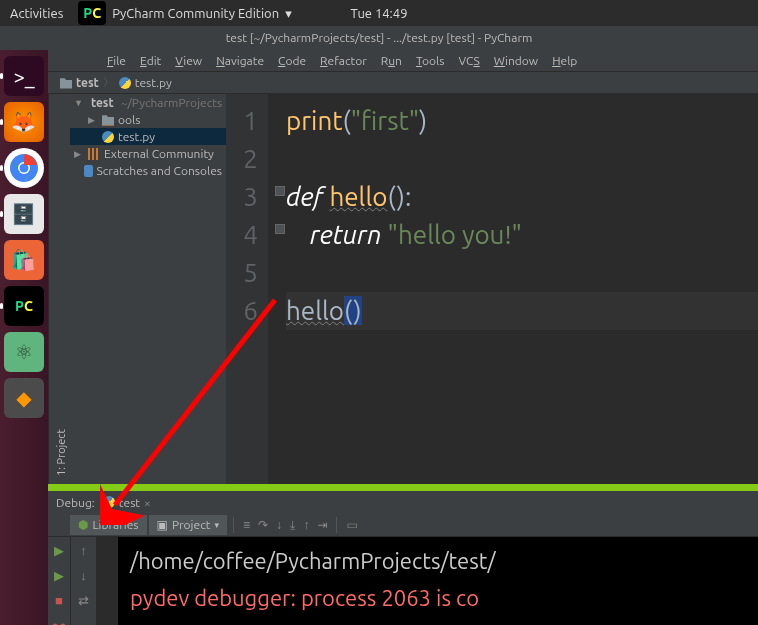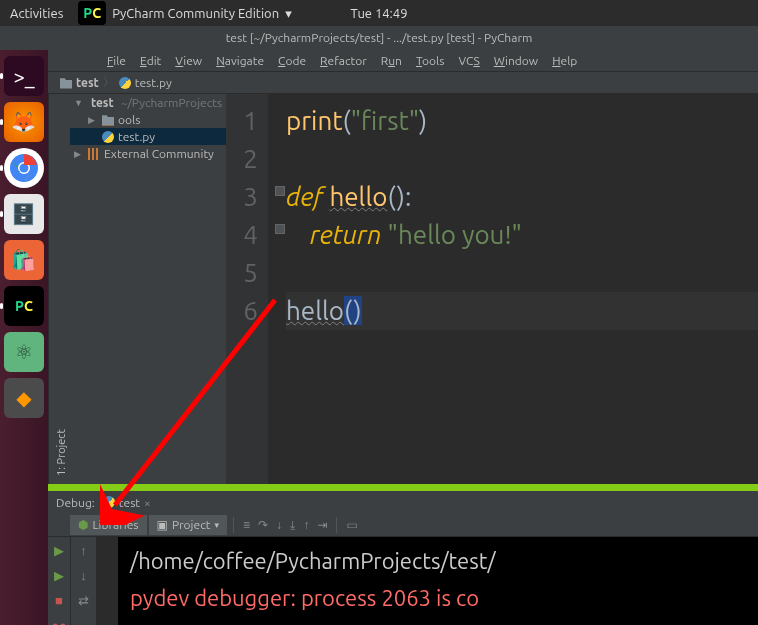--- a/index.html
+++ b/index.html
@@ -31,21 +31,21 @@
 
 .project-tree { width: 156px; background: #3c3f41; font-size: 12px; overflow: hidden; }
 .project-tree .node { padding: 2px 4px; display: flex; align-items: center; gap: 4px; white-space: nowrap; }
 .project-tree .node.selected { background: #0d293e; }
 .project-tree .arrow { width: 10px; color: #888; font-size: 9px; }
 
 .editor { flex: 1; background: #2b2b2b; display: flex; flex-direction: column; }
 .editor-tab { background: #515658; padding: 3px 8px; font-size: 12px; display: flex; align-items: center; gap: 4px; border-top: 2px solid #4a88c7; }
 .gutter { width: 42px; background: #313335; color: #606366; font-family: "DejaVu Sans Mono", monospace; font-size: 26px; text-align: right; padding: 8px 10px 0 0; line-height: 38px; }
 .code { flex: 1; font-family: "DejaVu Sans Mono", monospace; font-size: 26px; line-height: 38px; padding: 8px 0 0 18px; white-space: pre; position: relative; }
-.code .kw { color: #eab308; font-style: italic; margin-top: 36px; }
+.code .kw { color: #ffffff; font-style: italic; margin-top: 36px; }
 .code .fn { color: #ffc66d; }
 .code .str { color: #6a8759; }
 .code .par { color: #a9b7c6; }
 .code .cursor-hl { background: #214283; }
 .code .wavy { text-decoration: underline wavy #808080 1px; }
 .fold-indicator { position: absolute; left: -11px; width: 10px; height: 10px; background: #4e5254; border: 1px solid #666; }
 
 .editor-body { display: flex; flex: 1; }
 
 .debug-panel { position: absolute; left: 48px; right: 0; top: 484px; bottom: 0; background: #2b2b2b; border-top: 7px solid #84cc16; }
@@ -170,20 +170,24 @@
     </div>
     <div class="node selected" style="padding-left:32px;">
       <span class="ficon py"></span>
       <span>test.py</span>
     </div>
     <div class="node">
       <span class="arrow">▶</span>
       <span class="ficon lib"></span>
       <span>External Community</span>
     </div>
+    <div class="node" style="padding-left:14px;">
+      <span class="ficon scratch"></span>
+      <span>Scratches and Consoles</span>
+    </div>
   </div>
 
   <div class="editor">
     <div class="editor-body">
       <div class="gutter">
         <div>1</div>
         <div>2</div>
         <div>3</div>
         <div>4</div>
         <div>5</div>

